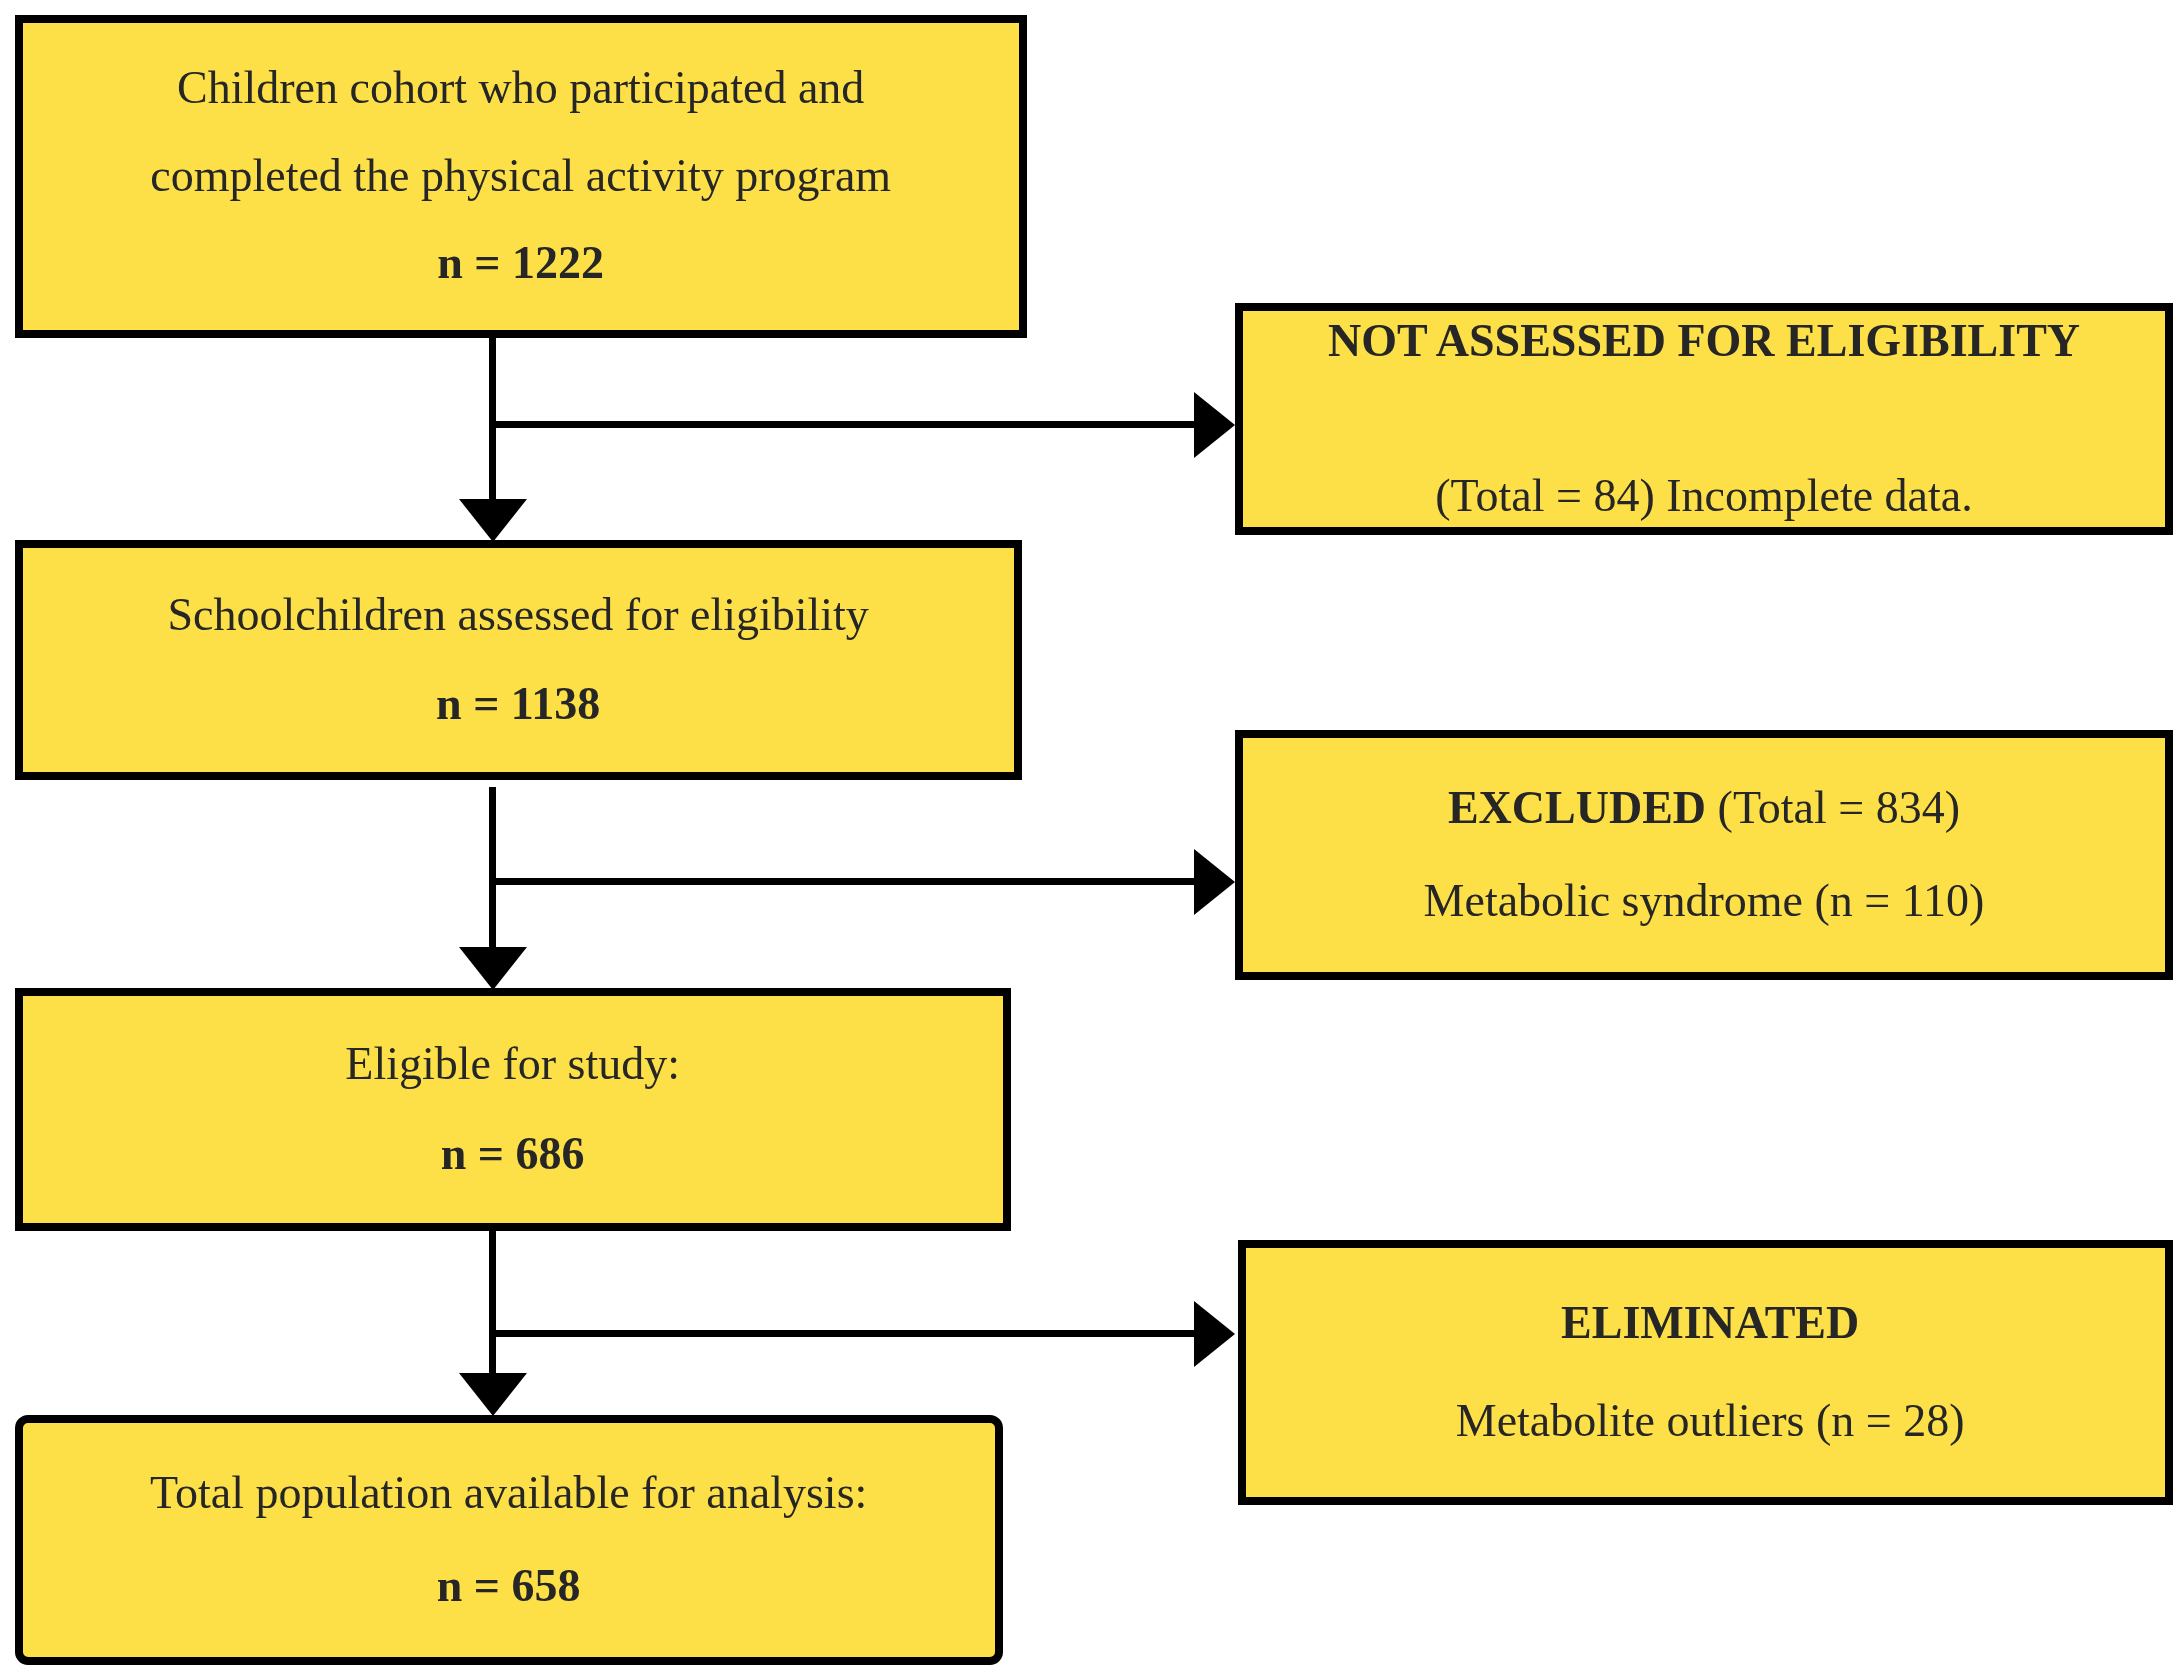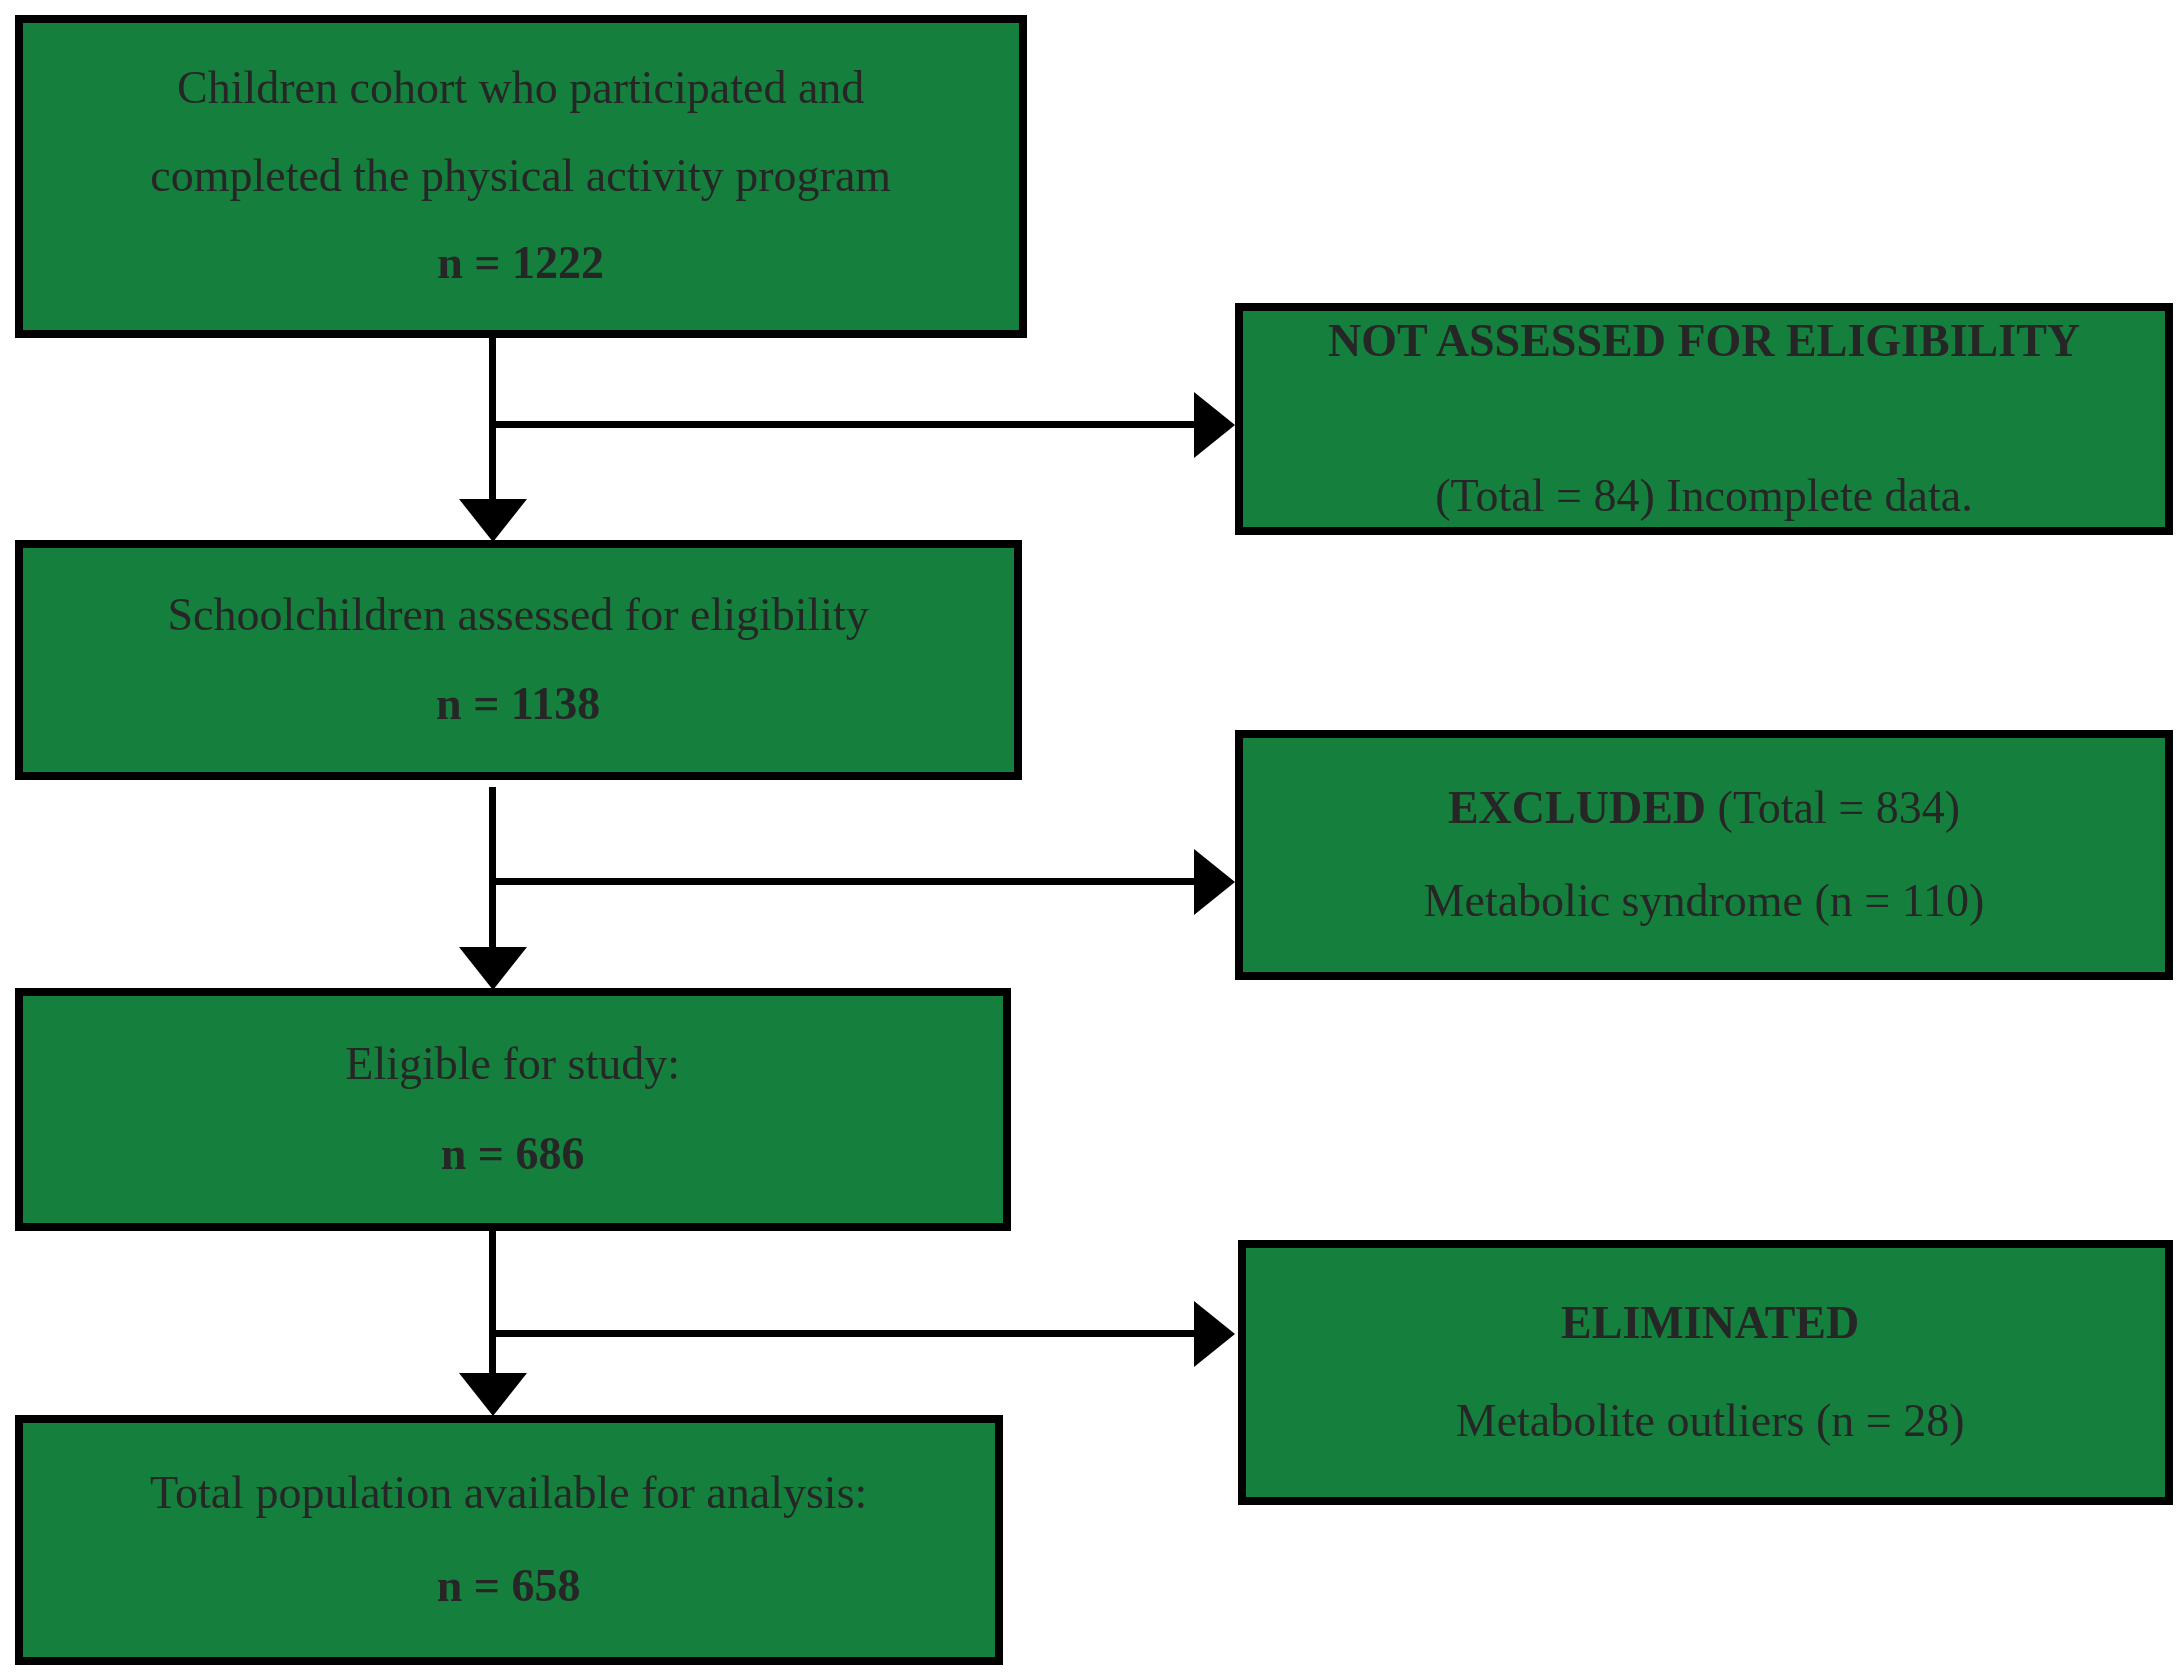--- a/index.html
+++ b/index.html
@@ -11,42 +11,42 @@
     position: relative;
     width: 2183px;
     height: 1678px;
     background: #ffffff;
     font-family: "Liberation Serif", "DejaVu Serif", serif;
     color: #262626;
     overflow: hidden;
   }
   .box {
     position: absolute;
-    background: #15803d;
+    background: #fde047;
     border: 8.8px solid #000000;
     box-sizing: border-box;
     display: flex;
     flex-direction: column;
     justify-content: space-evenly;
     align-items: center;
     text-align: center;
     padding: 4.4px 14.7px;
   }
   .line {
     font-size: 46px;
     line-height: 1.15;
     white-space: nowrap;
   }
   .bold { font-weight: bold; }
 
   
   #box-cohort     { left: 14.7px;   top: 14.7px;   width: 1012px; height: 323px; }
   #box-assessed   { left: 14.7px;   top: 540px;  width: 1007px; height: 240px; }
   #box-eligible   { left: 14.7px;   top: 988px; width: 996px; height: 243px; }
-  #box-analysis   { left: 14.7px;   top: 1415px; width: 988px; height: 250px; }
+  #box-analysis   { left: 14.7px;   top: 1415px; width: 988px; height: 250px; border-radius: 13px; }
 
   
   #box-not-assessed { left: 1235px; top: 303px;  width: 938px; height: 232px; justify-content: space-between; }
   #box-excluded     { left: 1235px; top: 730px;  width: 938px; height: 250px; }
   #box-eliminated   { left: 1238px; top: 1240px; width: 935px; height: 265px; padding-left: 24px; }
 
   
   .vline {
     position: absolute;
     left: 489px;

